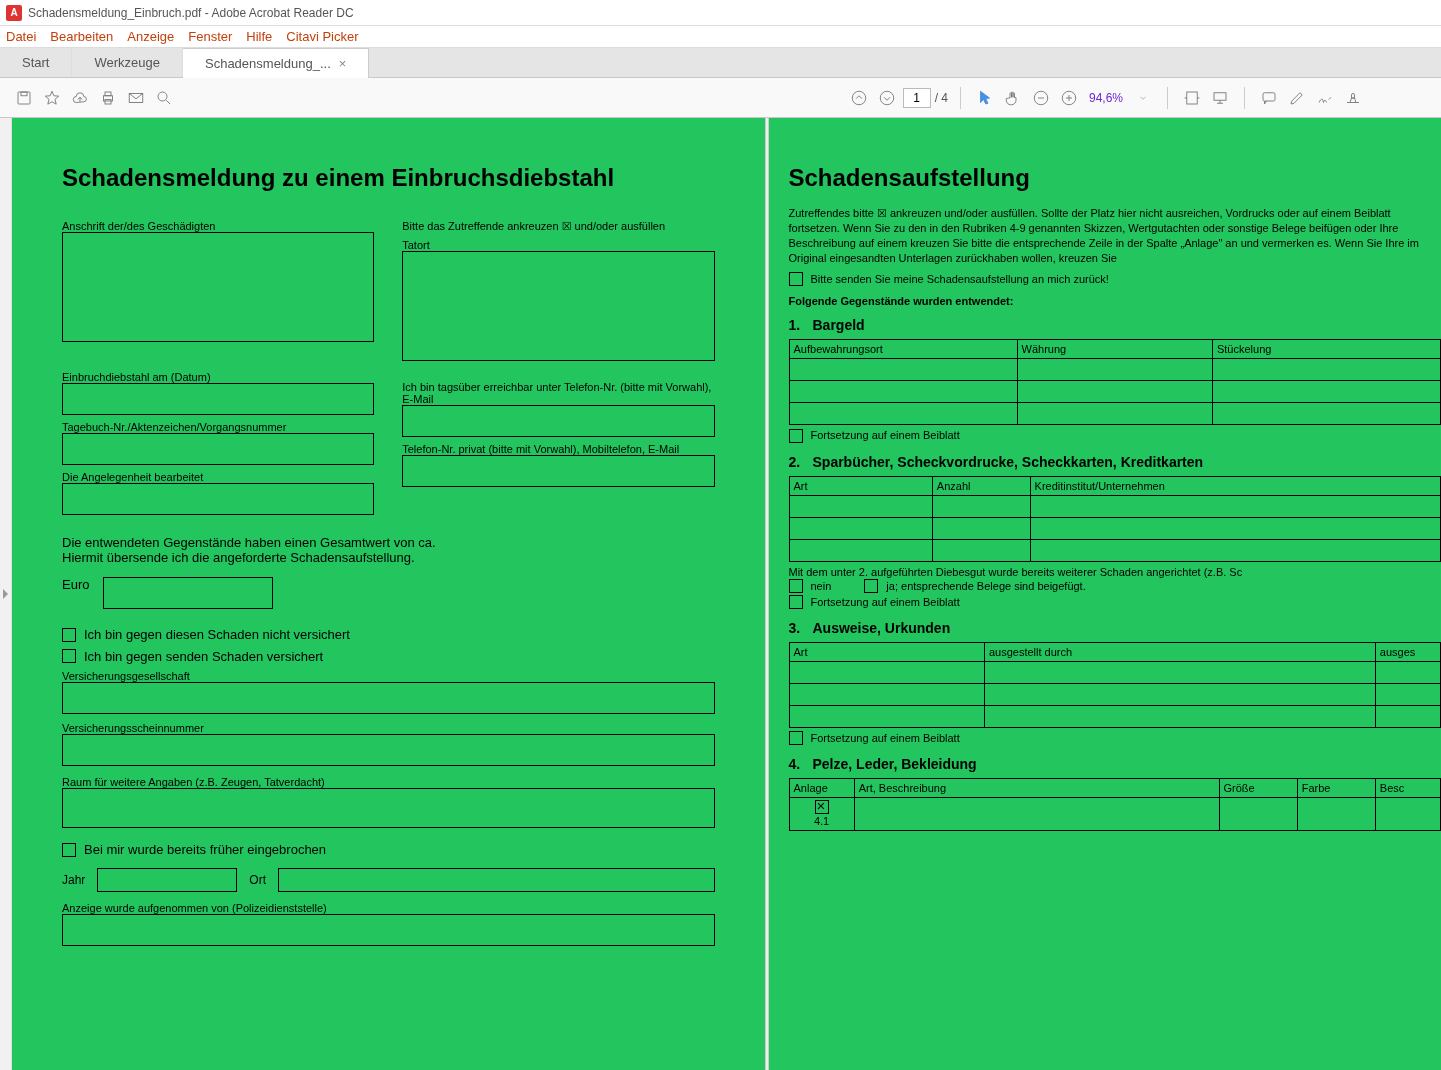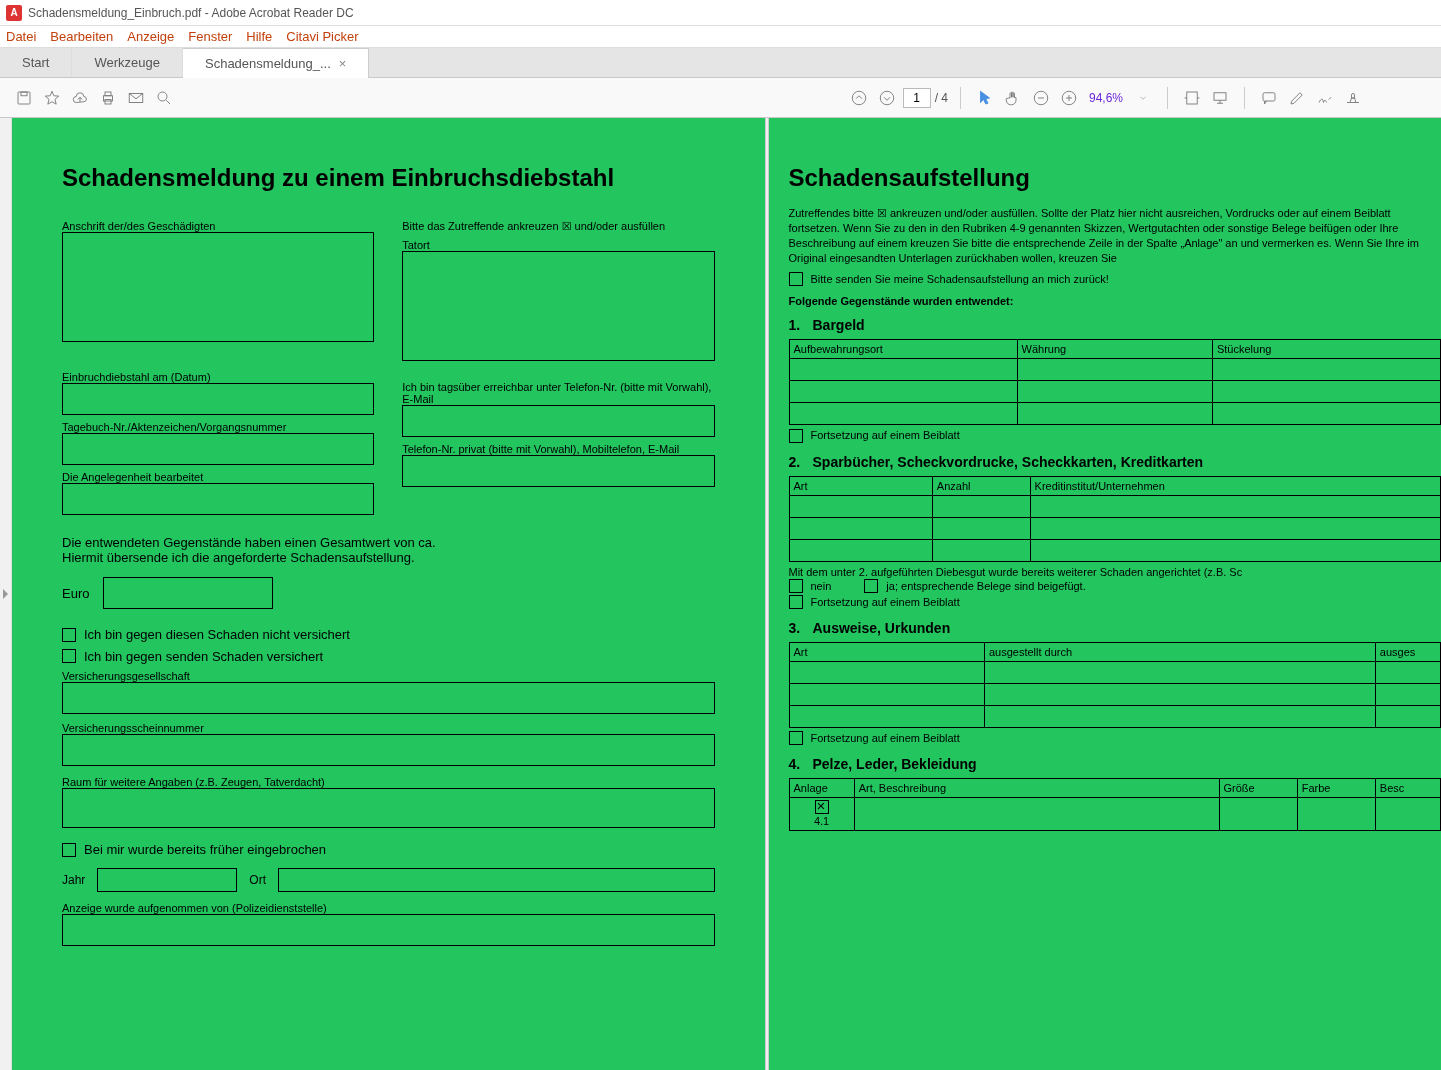--- a/index.html
+++ b/index.html
@@ -39,21 +39,21 @@
   .checkbox.checked::after{content:"×";position:absolute;left:1px;top:-4px;font-size:15px;}
   .cb-line { font-size: 13px; margin: 6px 0; }
   .small { font-size: 11px; }
   .right h1 { margin-bottom: 14px;}
   .instr { font-size:11px; line-height:1.35; margin-bottom:8px;}
   .sect-head { font-weight:bold; font-size:14px; margin:10px 0 6px 0;}
   .sect-num { display:inline-block; width:24px;}
   table.grid { border-collapse: collapse; width: 100%; font-size:11px;}
   table.grid th, table.grid td { border: 1px solid #000; padding: 3px 4px; text-align:left; font-weight: normal;}
   table.grid td { height: 22px; }
-  .euro-row{display:flex;align-items:center;gap:14px;margin:12px 0 18px 0;}
+  .euro-row{display:flex;gap:14px;margin:12px 0 18px 0;}
   .euro-row .fbox{width:170px;}
   .jort{display:flex;align-items:center;gap:12px;font-size:12px;margin:10px 0;}
   .jort .fbox{width:140px;height:24px;}
 </style>
 </head>
 <body>
 
 <div class="titlebar">
   <div class="app-icon">A</div>
   <span>Schadensmeldung_Einbruch.pdf - Adobe Acrobat Reader DC</span>

